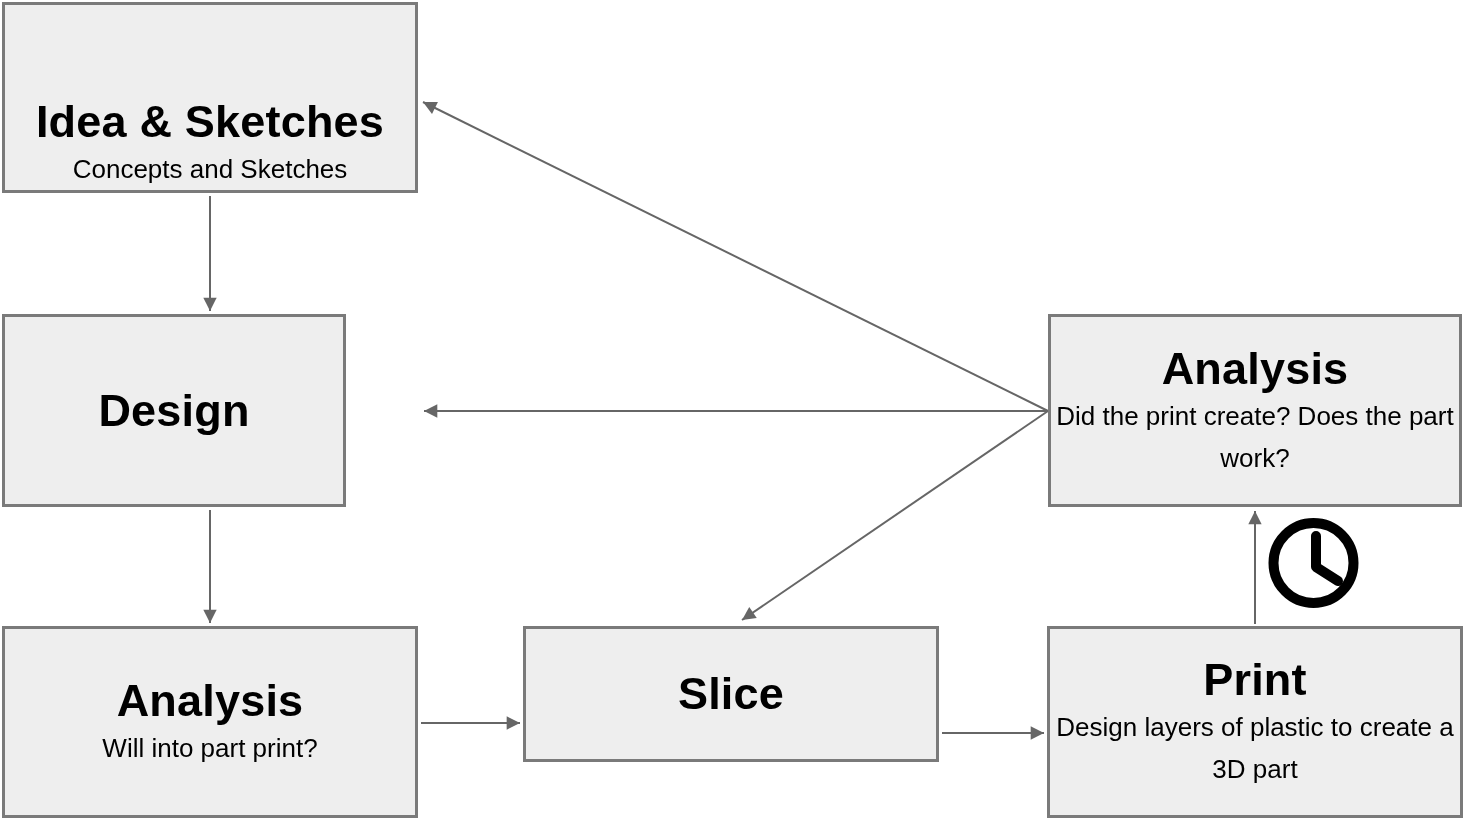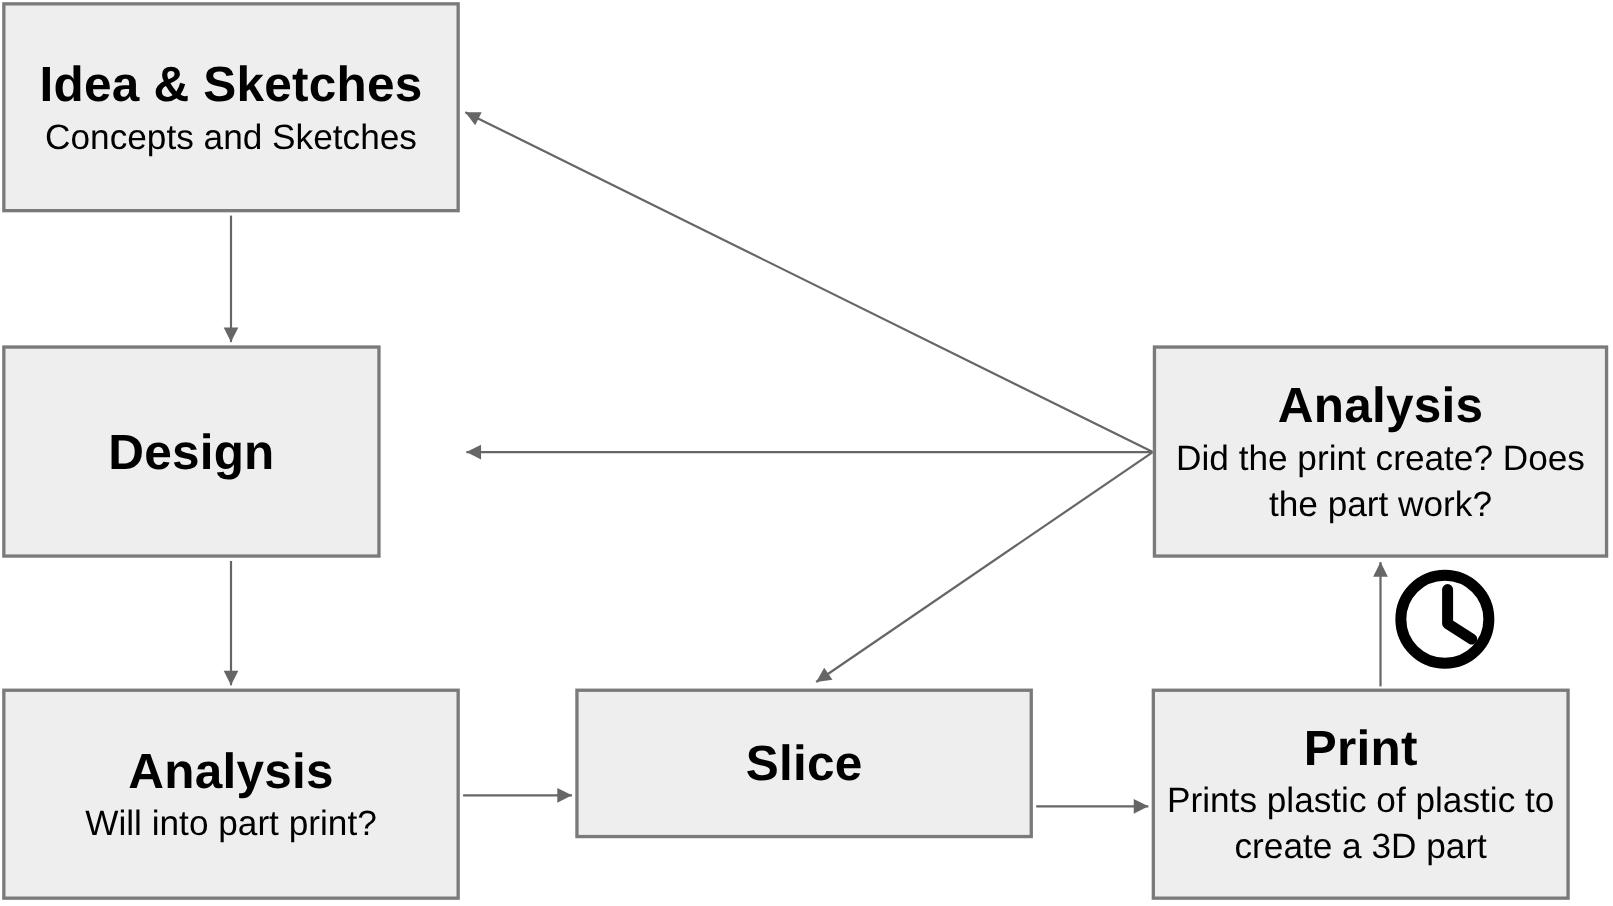--- a/index.html
+++ b/index.html
@@ -41,29 +41,29 @@
     text-align: center;
     padding: 0 2px;
   }
   .node-title {
     font-size: 45px;
     font-weight: 700;
     line-height: 52px;
     letter-spacing: 0.2px;
   }
   .node-subtitle {
-    font-size: 32px;
+    font-size: 26px;
     line-height: 42px;
   }
   
-  #node-idea      { left: 2px;    top: 2px;   width: 416px; height: 191px; }
+  #node-idea      { left: 2px;    top: 2px;   width: 416px; height: 191px; justify-content: flex-end; }
   #node-design    { left: 2px;    top: 314px; width: 344px; height: 193px; }
   #node-analysis1 { left: 2px;    top: 626px; width: 416px; height: 192px; }
   #node-slice     { left: 523px;  top: 626px; width: 416px; height: 136px; }
-  #node-print     { left: 1047px; top: 626px; width: 380px; height: 192px; }
+  #node-print     { left: 1047px; top: 626px; width: 416px; height: 192px; }
   #node-analysis2 { left: 1048px; top: 314px; width: 414px; height: 193px; }
   #clock {
     position: absolute;
     left: 1267px; top: 517px;
     width: 93px; height: 93px;
     z-index: 3;
   }
   #clock circle, #clock path {
     stroke: var(--clock);
     stroke-width: 10;
@@ -105,21 +105,21 @@
     <div class="node-title">Analysis</div>
     <div class="node-subtitle">Will into part print?</div>
   </div>
 
   <div class="node" id="node-slice">
     <div class="node-title">Slice</div>
   </div>
 
   <div class="node" id="node-print">
     <div class="node-title">Print</div>
-    <div class="node-subtitle">Prints plastic of plastic to create a 3D part</div>
+    <div class="node-subtitle">Design layers of plastic to create a 3D part</div>
   </div>
 
   <div class="node" id="node-analysis2">
     <div class="node-title">Analysis</div>
     <div class="node-subtitle">Did the print create? Does the part work?</div>
   </div>
 
   <svg id="clock" viewBox="0 0 93 93" xmlns="http://www.w3.org/2000/svg">
     <circle cx="46.5" cy="46" r="40"></circle>
     <path d="M49 19 L49 50 L71 64"></path>

